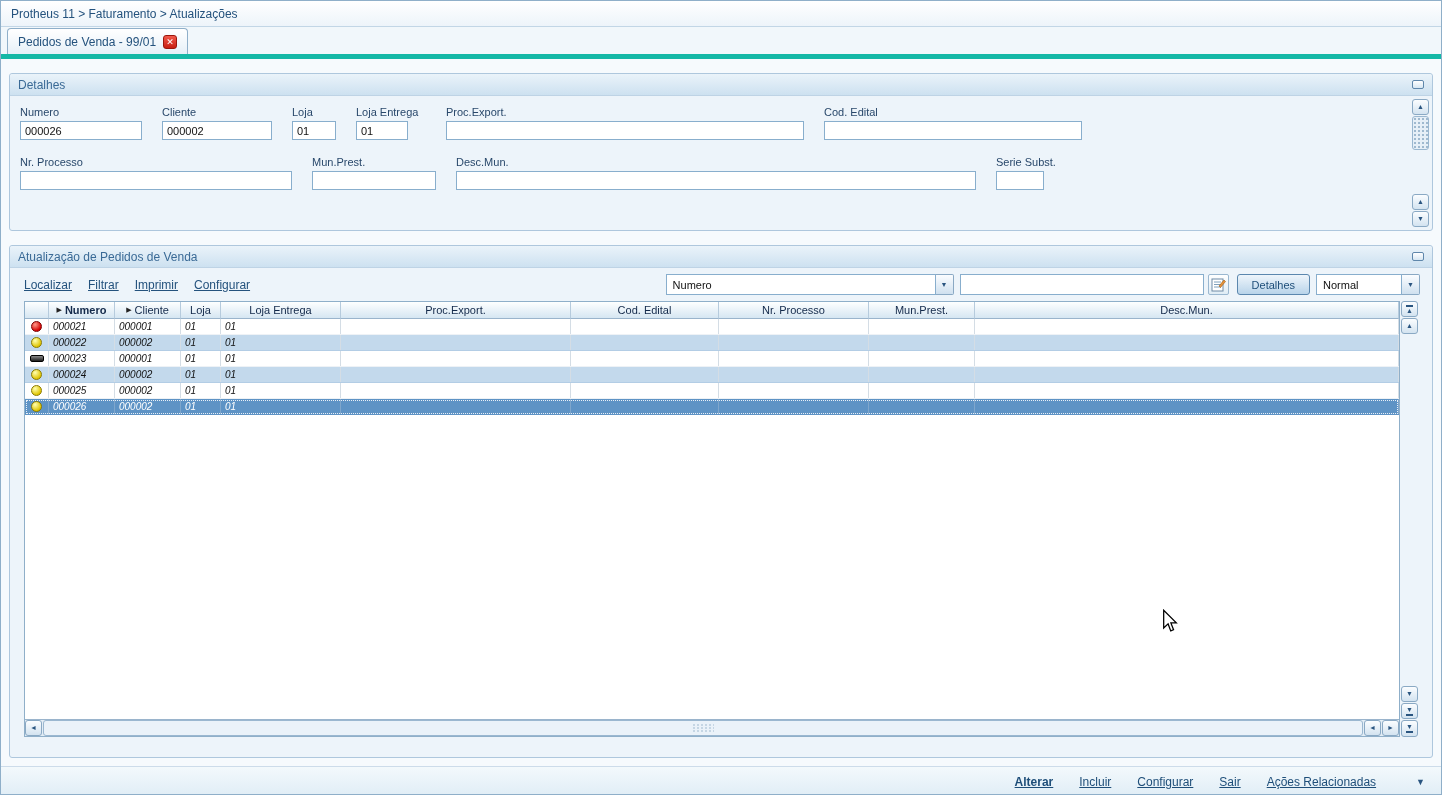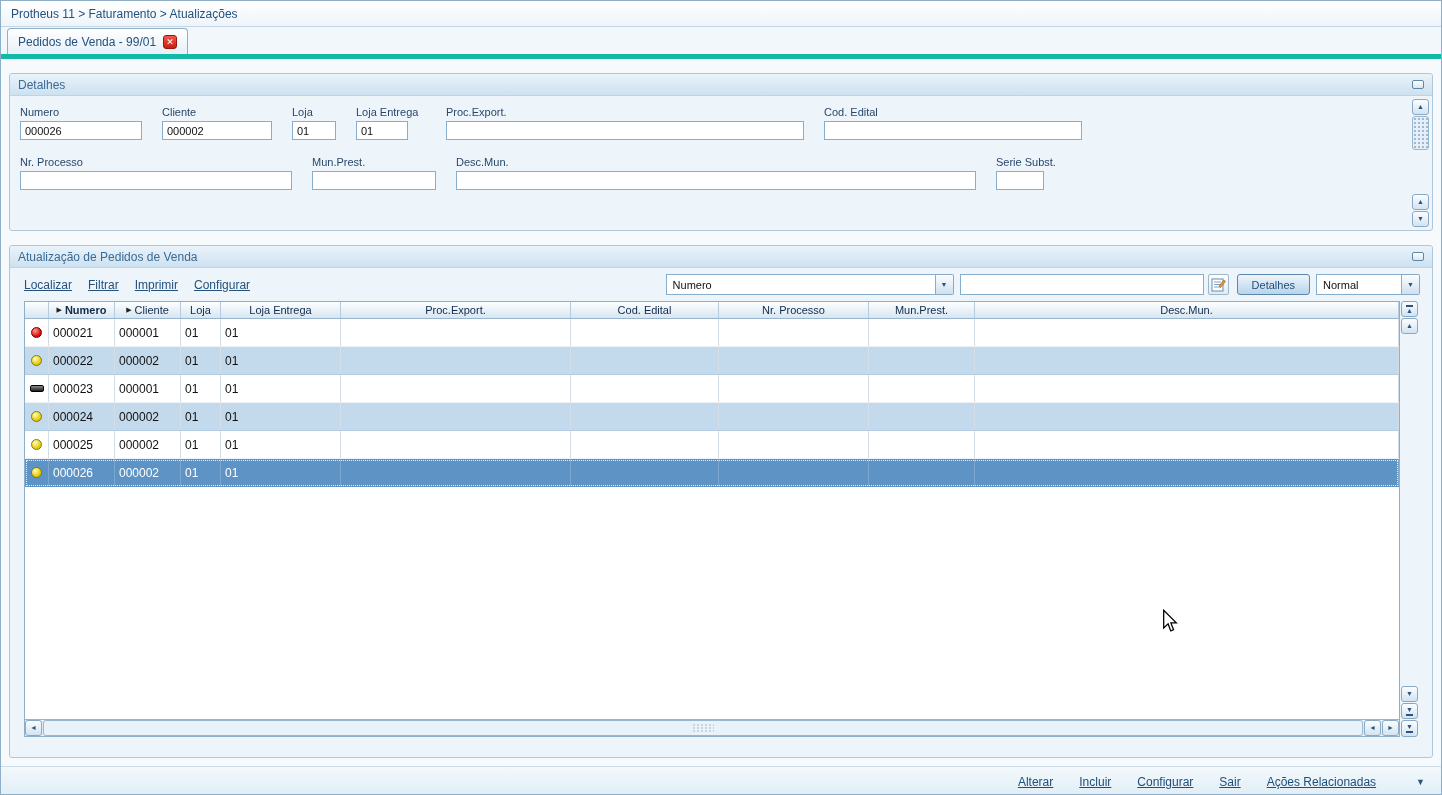--- a/index.html
+++ b/index.html
@@ -63,21 +63,21 @@
   
   .gridwrap { display:flex; margin:0 14px; height:436px; gap:1px; }
   .gridmain { flex:1; display:flex; flex-direction:column; border:1px solid #8fafc9; background:#fff; min-width:0; }
   .ghead { display:flex; height:17px; flex-shrink:0; }
   .hc { border-right:1px solid #b6cbdd; border-bottom:1px solid #9ab4cc; background:linear-gradient(#feffff,#d6e6f2);
     font-size:11px; color:#13294a; display:flex; align-items:center; justify-content:center; gap:3px; overflow:hidden;
     white-space:nowrap; flex-shrink:0; cursor:default; }
   .hc.bold { font-weight:bold; }
   .sort { font-size:7px; color:#222; }
   .gbody { flex:1; overflow:hidden; }
-  .grow { display:flex; height:28px; flex-shrink:0; background:#fff; font-size:12px; color:#111; border-bottom:1px solid #eef2f6; cursor:default; }
+  .grow { display:flex; height:16px; flex-shrink:0; background:#fff; font-size:10px; color:#111; border-bottom:1px solid #eef2f6; cursor:default;font-style:italic; }
   .gbody .grow:nth-child(even) { background:#c3d9ec; border-bottom-color:#b3cde5; }
   .gbody .grow[data-selected="true"] { background:#5e93c5; color:#fff; outline:1px dotted #e9eff6; outline-offset:-2px; border-bottom-color:#5e93c5; }
   .dc { border-right:1px solid #d4dde5; display:flex; align-items:center; padding:0 4px; overflow:hidden; white-space:nowrap; flex-shrink:0; }
   .grow[data-selected="true"] .dc { border-right-color:#7fa6cc; }
   .c-st{width:24px; justify-content:center; padding:0;}
   .c0{width:66px}.c1{width:66px}.c2{width:40px}.c3{width:120px}.c4{width:230px}.c5{width:148px}.c6{width:150px}.c7{width:106px}
   .c8{flex:1; min-width:0;}
 
   .stat { display:inline-block; width:11px; height:11px; border-radius:50%; }
   .stat[data-status="red"]    { background:radial-gradient(circle at 35% 30%, #ff9a8a, #d40000 72%); border:1px solid #7a0000; }
@@ -90,21 +90,21 @@
   .hgrip { position:absolute; left:50%; top:50%; transform:translate(-50%,-50%); width:22px; height:9px;
     background-image:radial-gradient(#9fb9cf 1px, transparent 1.2px); background-size:4px 3px; }
 
   
   .bvsb { width:17px; display:flex; flex-direction:column; gap:1px; }
 
   
   .footer { margin-top:8px; height:30px; border-top:1px solid #cddcea; background:linear-gradient(#f3f9fc,#e0edf6);
     display:flex; align-items:center; justify-content:flex-end; gap:26px; padding:0 16px; font-size:12px; }
   .fl { color:#1e4e79; text-decoration:underline; cursor:pointer; }
-  .fl.bold { font-weight:normal; }
+  .fl.bold { font-weight:bold; }
   .fmore { color:#2a5580; font-size:9px; margin-left:14px; cursor:pointer; }
 
   .cursor { position:absolute; left:1160px; top:608px; pointer-events:none; }
 </style>
 </head>
 <body>
 
 <div class="window">
 
   <div class="crumbbar">

